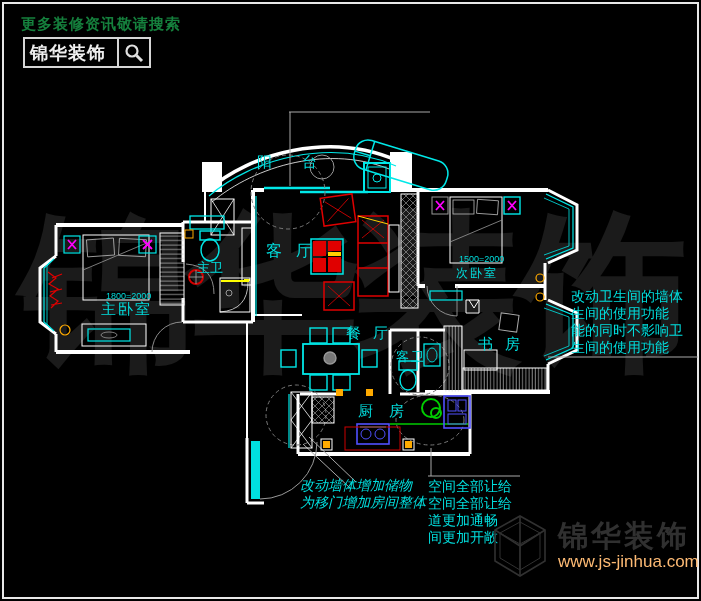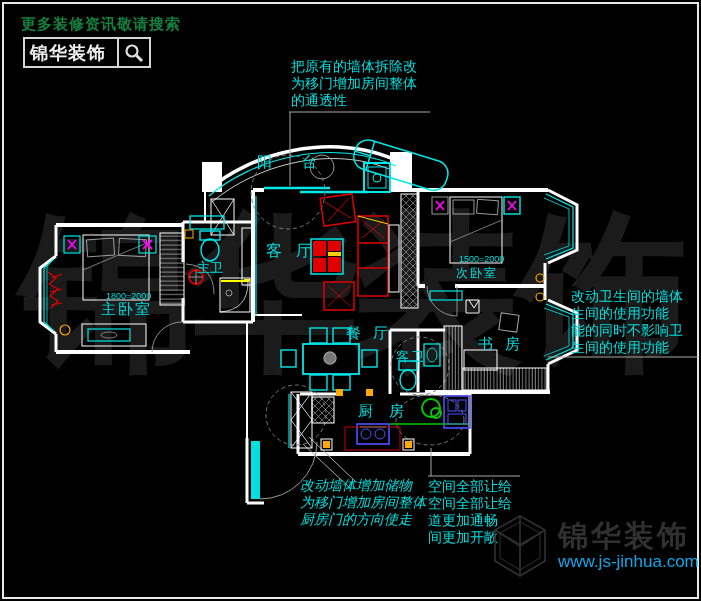--- a/index.html
+++ b/index.html
@@ -16,21 +16,21 @@
   
   .anno{position:absolute;color:#00dede;font-size:14px;line-height:17px;white-space:nowrap;}
   .anno-top{left:291px;top:58px;}
   .anno-right{left:571px;top:288px;}
   .anno-bl{left:300px;top:477px;font-style:italic;}
   .anno-bm{left:428px;top:478px;}
   
   .footer{position:absolute;left:492px;top:513px;display:flex;align-items:center;}
   .footer .txt{margin-left:10px;}
   .footer .fbrand{color:#303030;font-size:30px;font-weight:bold;letter-spacing:3px;line-height:32px;}
-  .footer .furl{color:#0ea5e9;font-size:17px;line-height:20px;}
+  .footer .furl{color:#fdba74;font-size:17px;line-height:20px;}
   svg text{font-family:"Liberation Sans",sans-serif;}
 </style>
 </head>
 <body>
 
 <div class="canvas">
   <div class="frame"></div>
 
   <svg width="701" height="601" viewBox="0 0 701 601" style="position:absolute;left:0;top:0;">
     <defs>
@@ -342,35 +342,29 @@
     <span class="brand">锦华装饰</span>
     <span class="sep"></span>
     <span class="mag">
       <svg width="20" height="20" viewBox="0 0 20 20">
         <circle cx="8" cy="8" r="5.5" stroke="#e0e0e0" stroke-width="2.2" fill="none"></circle>
         <line x1="12.5" y1="12.5" x2="18" y2="18" stroke="#e0e0e0" stroke-width="3"></line>
       </svg>
     </span>
   </div>
 
-  <div class="anno anno-top">
-    <div>把原有的墙体拆除改</div>
-    <div>为移门增加房间整体</div>
-    <div>的通透性</div>
-  </div>
   <div class="anno anno-right">
     <div>改动卫生间的墙体</div>
     <div>生间的使用功能</div>
     <div>能的同时不影响卫</div>
     <div>生间的使用功能</div>
   </div>
   <div class="anno anno-bl">
     <div>改动墙体增加储物</div>
     <div>为移门增加房间整体</div>
-    <div>厨房门的方向使走</div>
   </div>
   <div class="anno anno-bm">
     <div>空间全部让给</div>
     <div>空间全部让给</div>
     <div>道更加通畅</div>
     <div>间更加开敞</div>
   </div>
 
   <div class="footer">
     <svg width="56" height="66" viewBox="0 0 56 66">

